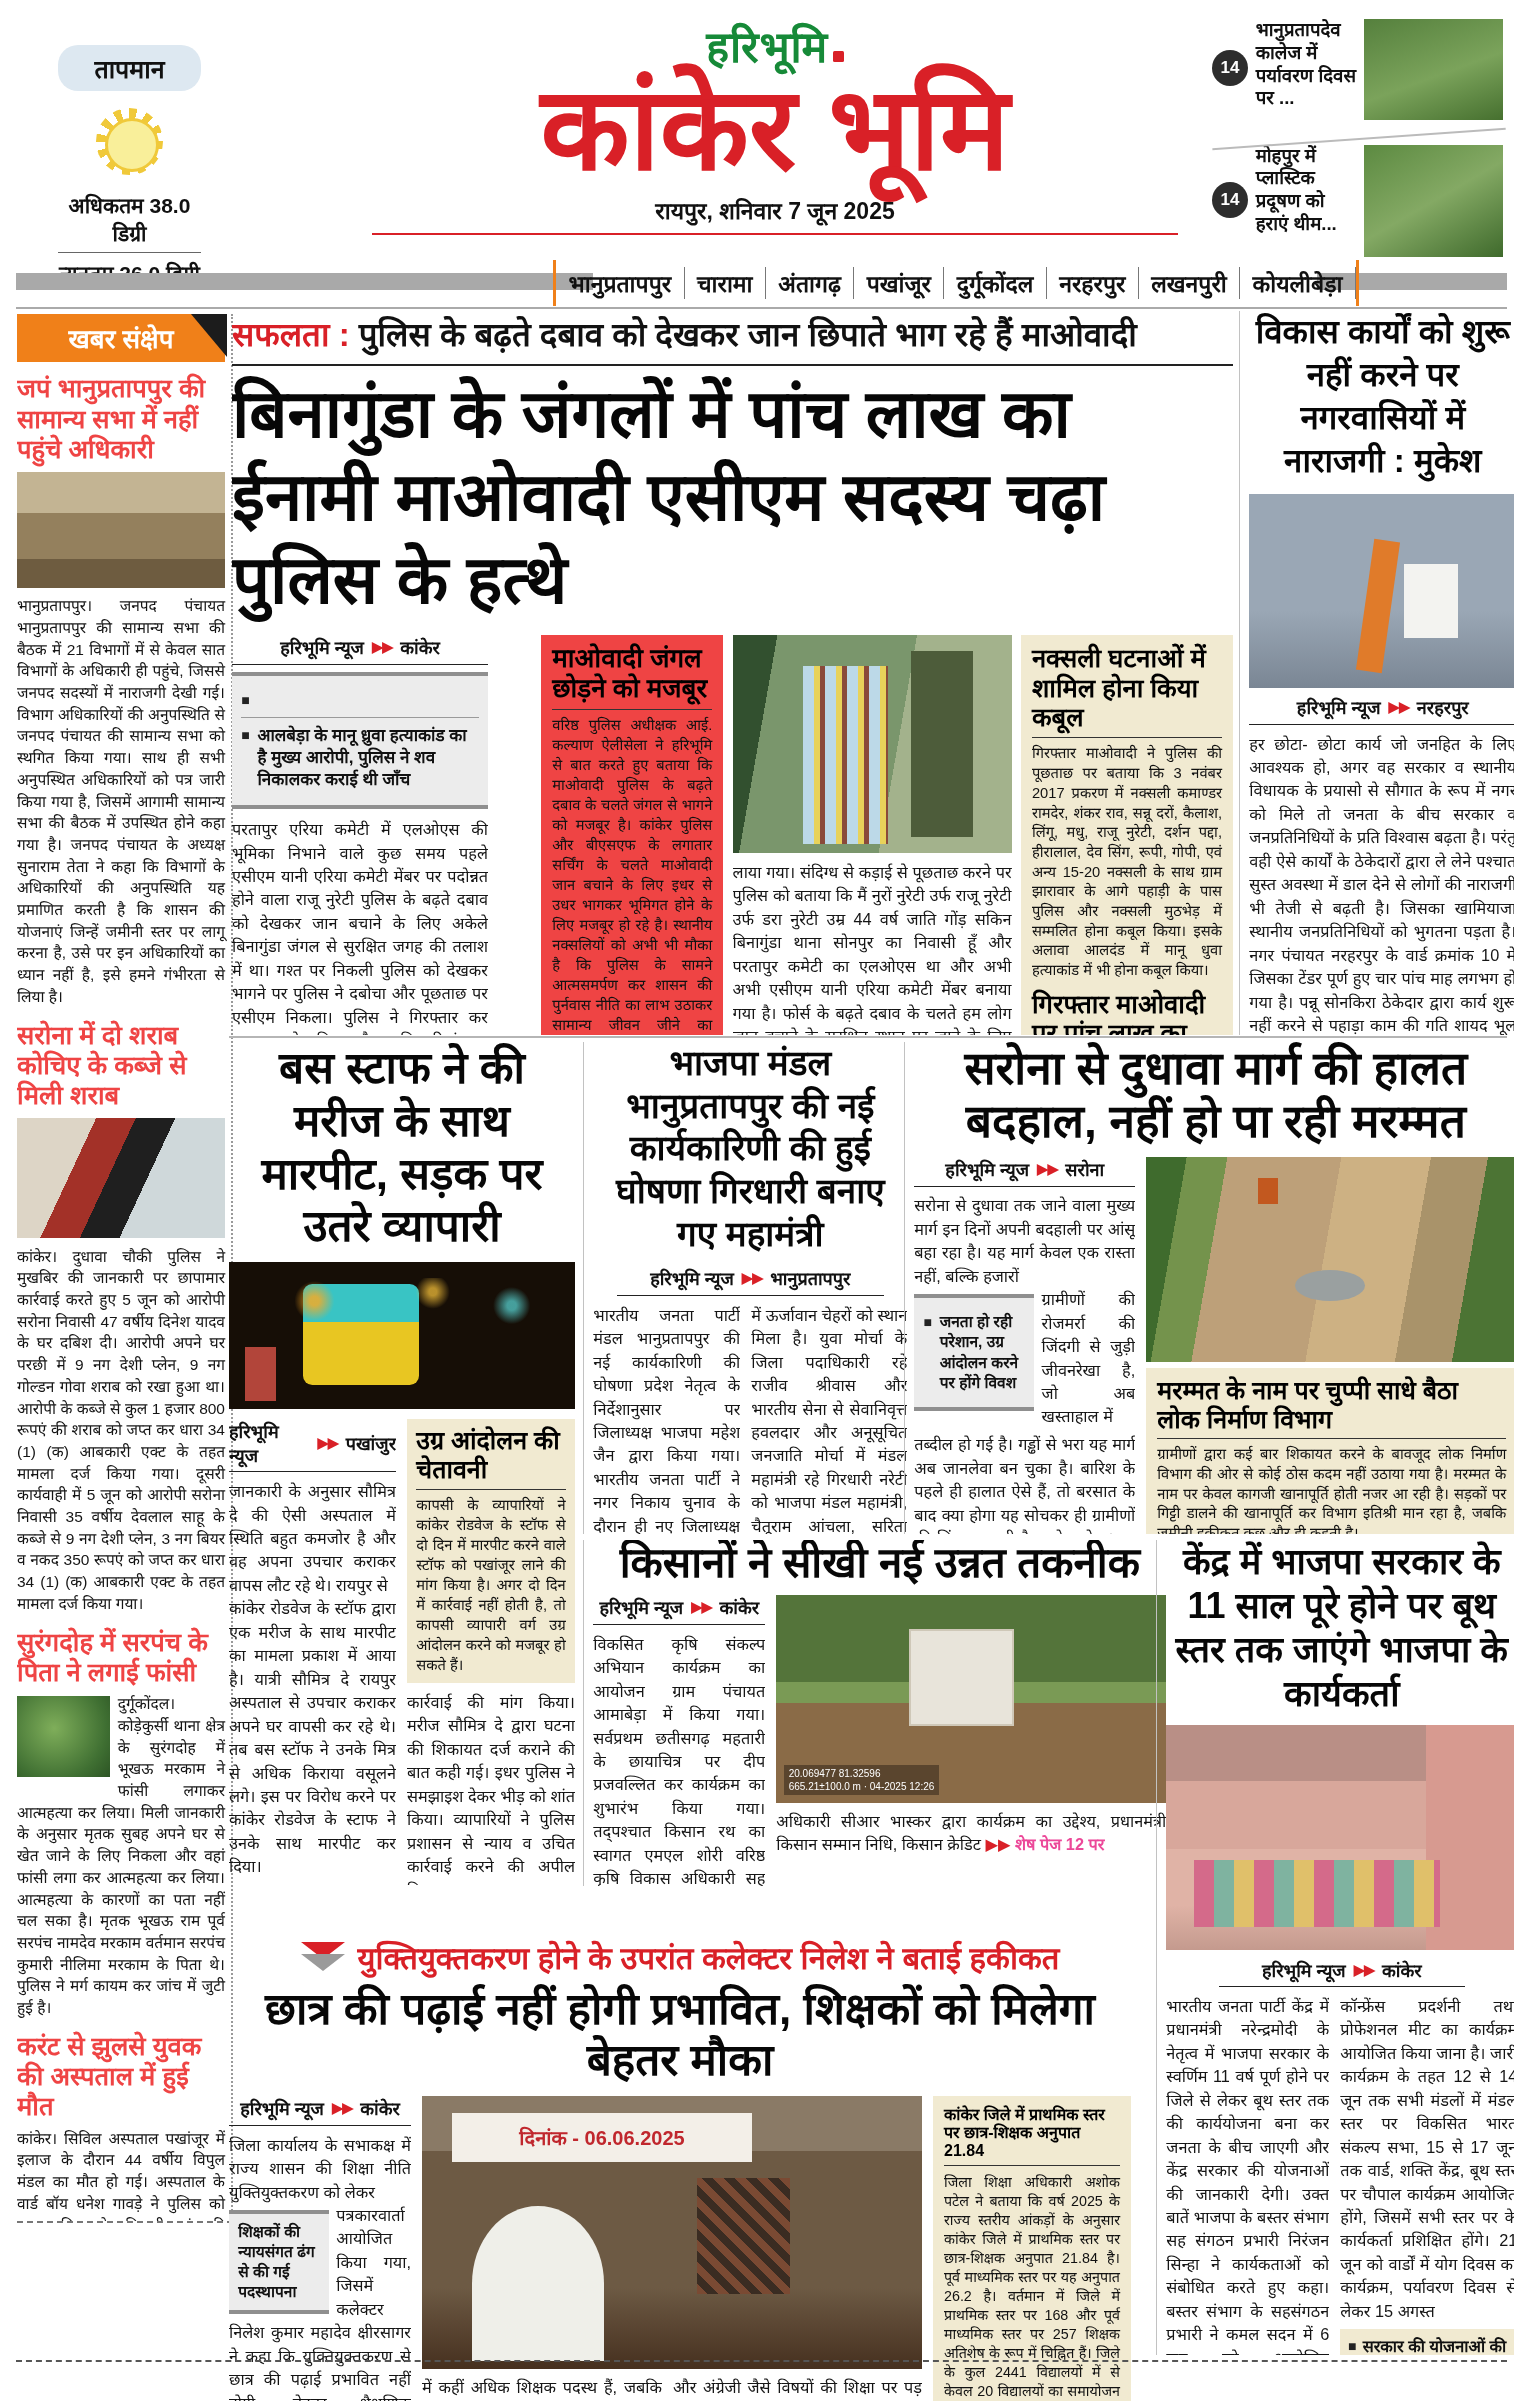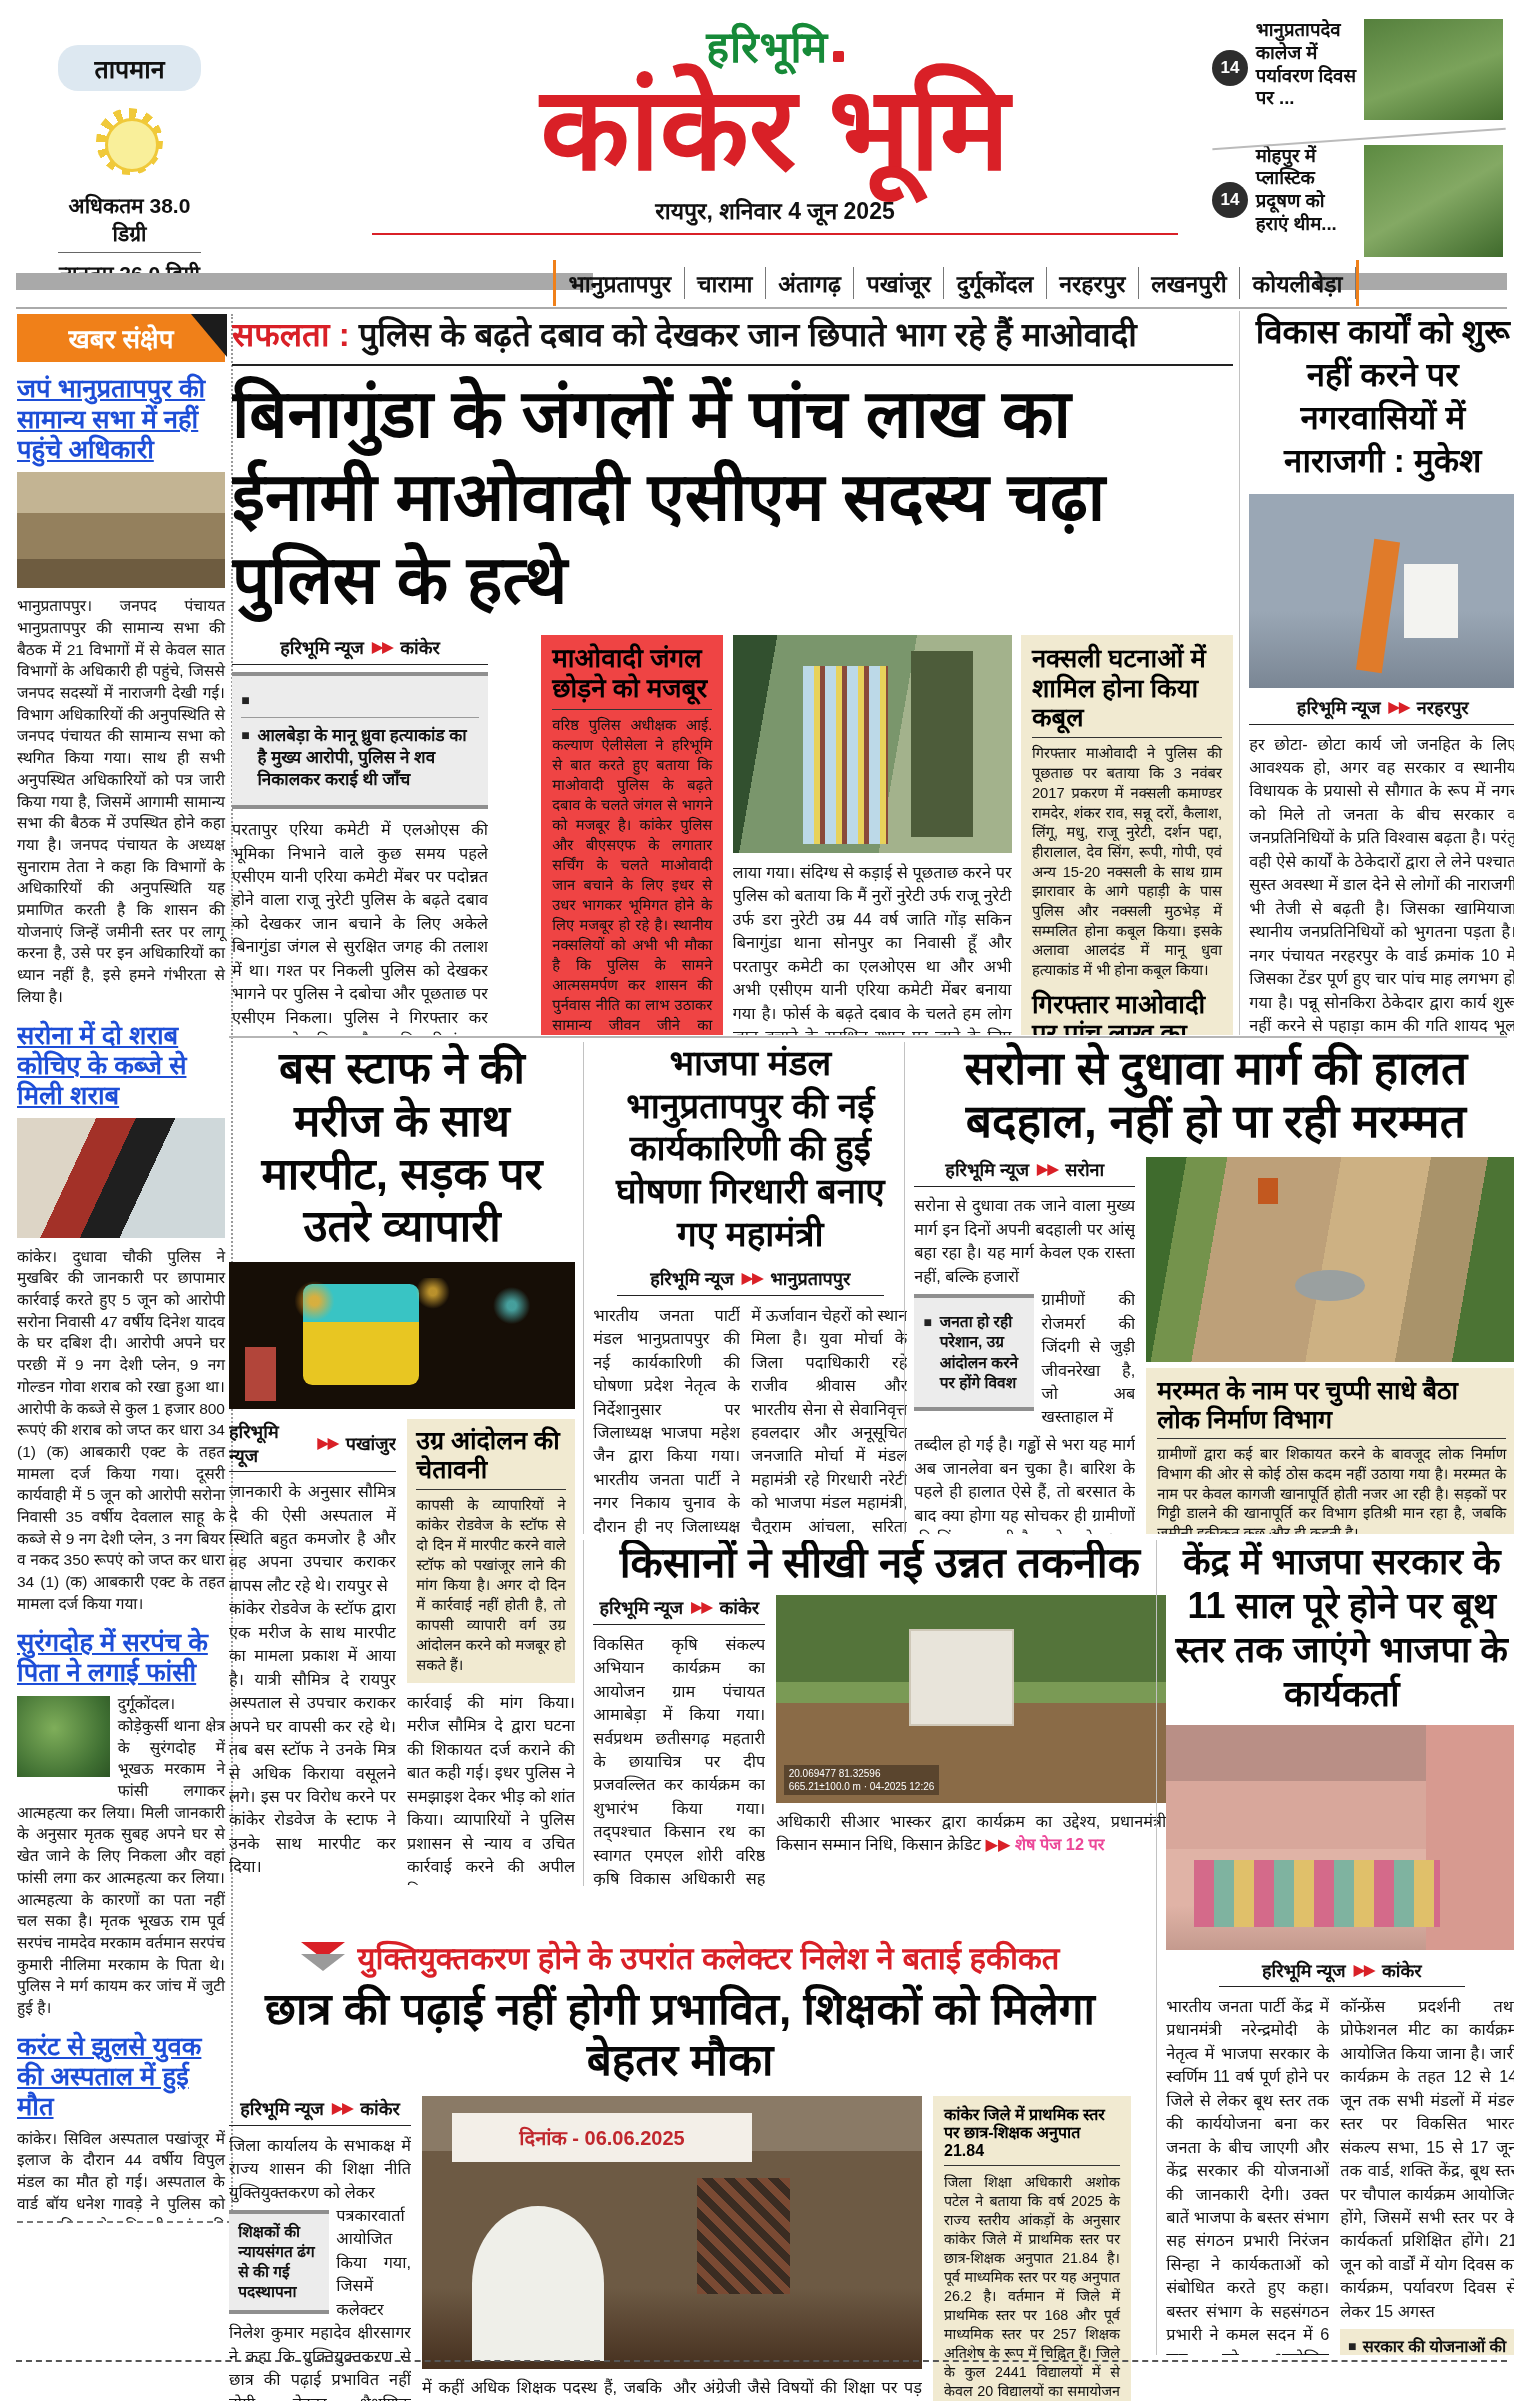--- a/index.html
+++ b/index.html
@@ -2,21 +2,21 @@
 <html style="font-size:12.4px"><head>
 <meta charset="utf-8">
 <style>
   html,body{margin:0;padding:0;background:#e9e9e9;}
   #page{position:relative;width:1514px;height:2401px;background:#ffffff;
         font-family:"Liberation Sans","DejaVu Sans",sans-serif;color:#111;overflow:hidden;}
   .abs{position:absolute;}
   .clip{overflow:hidden;}
   .body-text{font-size:16.3px;line-height:1.44;text-align:justify;color:#151515;}
   .body-sm{font-size:15.5px;line-height:1.40;text-align:justify;color:#151515;}
-  .brief-title{font-size:25.6px;line-height:1.18;font-weight:800;color:#1d4ed8;text-decoration:underline;}
+  .brief-title{font-size:25.6px;line-height:1.18;font-weight:800;color:#ef4444;}
   .headline{font-weight:800;color:#070707;}
   .byline{display:flex;align-items:center;justify-content:center;gap:7.7px;
           border-bottom:1.5px solid #222;padding-bottom:4.6px;margin-bottom:7.7px;}
   .byline .b1{font-weight:800;font-size:18px;}
   .byline .loc{font-weight:800;font-size:18px;}
   .byline .arr{color:#d92027;font-size:15.5px;letter-spacing:-1.5px;}
   .cream{background:#f1ead1;}
   .graybox{background:#ef4444;margin-left:44px;}
   .boxtitle{font-weight:800;font-size:24px;line-height:1.15;border-bottom:1.5px solid #333;
             padding-bottom:4.6px;margin-bottom:6.2px;color:#000;}
@@ -55,21 +55,21 @@
     <div style="position:relative;width:67px;height:67px;margin:17px auto 11px;" class="sun">
         <div class="core"></div>
       </div>
     <div style="font-weight:800;font-size:21px;padding:4.6px 0;border-bottom:1.5px solid #666;">अधिकतम 38.0 डिग्री</div>
     <div style="font-weight:800;font-size:21px;padding:6.2px 0;">न्यूनतम 26.0 डिग्री</div>
   </div>
 
   <div class="abs" style="left:372px;top:15.5px;width:806px;text-align:center;">
     <div style="display:inline-block;color:#168a38;font-size:43px;font-weight:800;letter-spacing:0.8px;">हरिभूमि</div><span style="display:inline-block;width:11px;height:11px;background:#d92027;border-radius:1.5px;margin-left:4.6px;"></span>
     <div style="color:#d92027;font-size:116px;font-weight:800;line-height:1.02;margin-top:-4.6px;">कांकेर भूमि</div>
-    <div style="font-size:23px;font-weight:800;margin-top:6.2px;">रायपुर, शनिवार 4 जून 2025</div>
+    <div style="font-size:23px;font-weight:800;margin-top:6.2px;">रायपुर, शनिवार 7 जून 2025</div>
     <div style="height:2.3px;background:#d92027;margin-top:6.2px;"></div>
   </div>
 
   <div class="abs" style="left:1212px;top:19.4px;width:294px;">
     <div style="display:flex;align-items:flex-start;gap:7.7px;height:116px;">
       <div class="badge" style="margin-top:31px;">14</div>
       <div style="width:101px;font-weight:800;font-size:18.6px;line-height:1.22;">भानुप्रतापदेव कालेज में पर्यावरण दिवस पर ...</div>
       <div class="ph" style="width:139px;height:101px;background:linear-gradient(160deg,#55803d,#7ba35b 55%,#46702f);"></div>
     </div>
     <div style="height:1.5px;background:#bbb;transform:rotate(-4deg);margin:3.1px 0;"></div>

